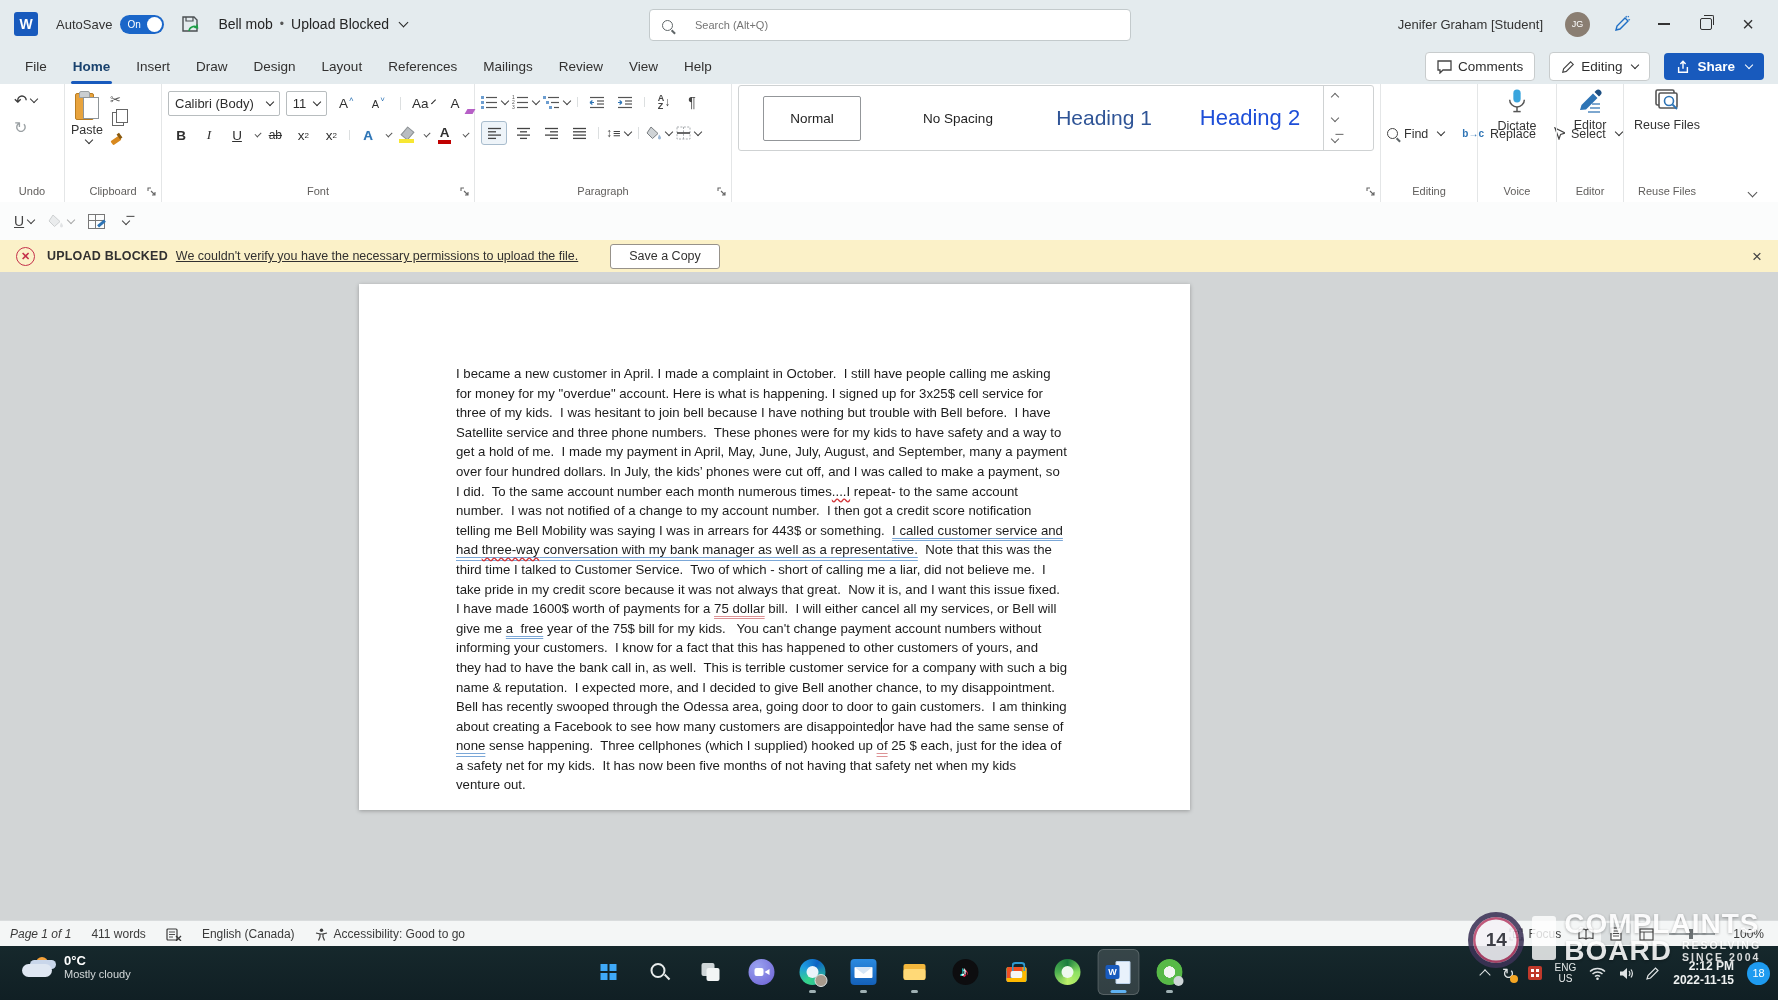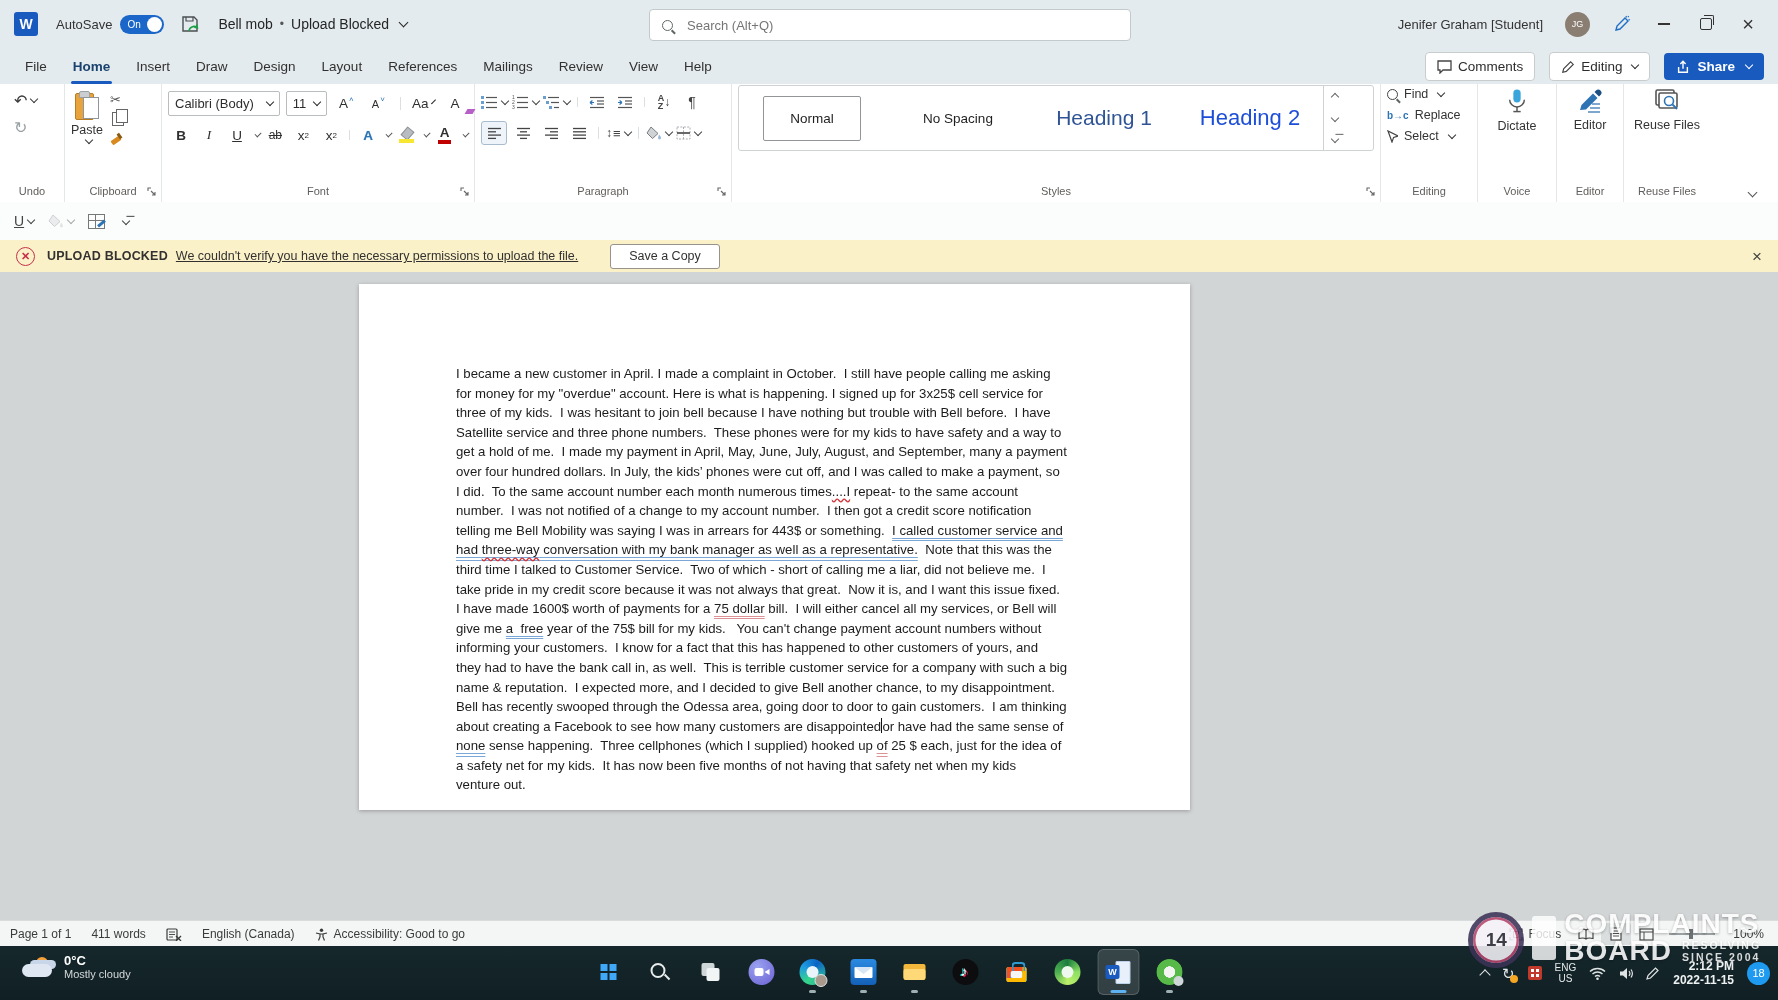--- a/index.html
+++ b/index.html
@@ -16,21 +16,21 @@
   .toggle{width:44px;height:19px;border-radius:10px;background:#1a66c9;margin-left:8px;position:relative;display:flex;align-items:center;}
   .toggle .tg-txt{color:#fff;font-size:10px;margin-left:7px;}
   .toggle .knob{position:absolute;right:2px;top:2px;width:15px;height:15px;border-radius:50%;background:#fff;}
   .save-ico{margin-left:16px;display:flex;}
   .doc-title{margin-left:18px;font-size:14px;color:#252525;display:flex;align-items:center;gap:7px;}
   .doc-title .dot{color:#555;font-size:12px;}
   .searchbox{position:absolute;left:649px;top:9px;width:480px;height:30px;background:#fff;border:1px solid #c3cacc;border-radius:4px;display:flex;align-items:center;}
   .lens{width:9px;height:9px;border:1.6px solid #5f6668;border-radius:50%;position:relative;display:inline-block;}
   .lens::after{content:"";position:absolute;width:5px;height:1.6px;background:#5f6668;transform:rotate(45deg);left:8px;top:10px;}
   .searchbox .lens{margin-left:12px;}
-  .search-input{border:none;outline:none;background:transparent;font-size:13px;color:#be185d;margin-left:12px;width:400px;font-family:"Liberation Sans",sans-serif;}
+  .search-input{border:none;outline:none;background:transparent;font-size:11px;color:#be185d;margin-left:20px;width:400px;font-family:"Liberation Sans",sans-serif;}
   .tb-right{position:absolute;right:0;top:0;height:48px;display:flex;align-items:center;gap:22px;padding-right:20px;}
   .username{font-size:13px;color:#333;margin-left:46px;}
   .avatar{width:25px;height:25px;border-radius:50%;background:#8a7e72;color:#fff;font-size:9px;display:flex;align-items:center;justify-content:center;}
   .win-btn{width:20px;height:20px;display:flex;align-items:center;justify-content:center;color:#333;}
   .min-bar{width:12px;height:1.6px;background:#333;display:inline-block;}
   .restore-box{width:10px;height:10px;border:1.4px solid #333;border-radius:2px;position:relative;}
   .restore-box::before{content:"";position:absolute;top:-4px;left:3px;width:9px;height:9px;border-top:1.4px solid #333;border-right:1.4px solid #333;border-radius:0 2px 0 0;}
   .close-x{font-size:20px;color:#333;line-height:1;}
 
   
@@ -90,21 +90,21 @@
   .style-card{width:146px;display:flex;align-items:center;justify-content:center;}
   .style-card.sel .style-sample{border:1.5px solid #939699;border-radius:2px;padding:14px 26px;}
   .s-normal .style-sample{font-size:13.5px;color:#1f1f1f;}
   .s-h1 .style-sample{font-size:21px;color:#2F5496;}
   .s-h2 .style-sample{font-size:22px;color:#1d4ed8;}
   .gal-strip{width:22px;border-left:1px solid #cfd2d3;display:flex;flex-direction:column;}
   .gal-strip div{flex:1;display:flex;align-items:center;justify-content:center;color:#666;}
   .chevbar{position:relative;}
   .chevbar::before{content:"";position:absolute;top:-4px;left:-1px;width:8px;height:1.4px;background:currentColor;transform:rotate(-45deg);}
   
-  .ed-col{display:flex;flex-direction:column;gap:7px;padding-top:3px;}
+  .ed-col{display:flex;flex-direction:row;gap:18px;padding-top:3px;}
   .ed-row{display:flex;align-items:center;gap:6px;font-size:12.5px;color:#333;white-space:nowrap;}
   .repl-ico{font-size:10px;color:#2e74b5;font-weight:bold;}
   .onebtn{display:flex;flex-direction:column;align-items:center;font-size:12.5px;color:#333;gap:4px;padding-top:4px;text-align:center;line-height:1.2;}
   .collapse-chev{position:absolute;right:22px;bottom:6px;color:#555;}
 
   
   .minibar{position:absolute;top:202px;left:0;right:0;height:38px;background:#fbfcfc;border-bottom:1px solid #e3e5e6;display:flex;align-items:center;gap:14px;padding-left:14px;}
   .qat-btn{display:flex;align-items:center;color:#444;font-size:14px;}
   .qat-btn.disabled{opacity:.45;}
   .tbl-ico{width:15px;height:13px;border:1.3px solid #777;position:relative;}
@@ -554,23 +554,20 @@
             </div>
           <div>
               <span class="chev sm" style="margin:0;"></span>
             </div>
           <div>
               <span class="chev sm chevbar" style="margin:0;"></span>
             </div>
         </div>
       </div>
     </div>
-    <div class="rg-label">
-        <span>Styles</span>
-      </div>
     <div class="launcher">
         <svg width="10" height="10" viewBox="0 0 10 10">
           <path d="M1 4V1h3M4 4l4 4M8 5v3H5" fill="none" stroke="#666" stroke-width="1.1"></path>
         </svg>
       </div>
   </div>
 
   <div class="rgroup" style="width:96px">
     <div class="rg-body ed-col">
       <div class="ed-row">
@@ -698,21 +695,21 @@
         <div class="doc-line"><span>Bell has recently swooped through the Odessa area, going door to door to gain customers.  I am thinking</span></div>
         <div class="doc-line"><span>about creating a Facebook to see how many customers are disappointed</span><span class="caret"></span><span>or have had the same sense of</span></div>
         <div class="doc-line"><span class="u-blue">none</span><span> sense happening.  Three cellphones (which I supplied) hooked up </span><span class="u-pink">of</span><span> 25 $ each, just for the idea of</span></div>
         <div class="doc-line"><span>a safety net for my kids.  It has now been five months of not having that safety net when my kids</span></div>
         <div class="doc-line"><span>venture out.</span></div>
       </div>
   </div>
 </div>
 
 <div class="statusbar">
-  <span class="sb-item" style="">Page 1 of 1</span>
+  <span class="sb-item" style="font-style:italic;">Page 1 of 1</span>
   <span class="sb-item">411 words</span>
   <span class="sb-item">
     <svg width="16" height="13" viewBox="0 0 16 13">
         <rect x="1" y="1" width="10" height="11" rx="1" fill="none" stroke="#3b3b3b" stroke-width="1.2"></rect>
         <path d="M3 4h6M3 6.5h6M3 9h4" stroke="#3b3b3b" stroke-width=".9"></path>
         <path d="M10 8l5 5M15 8l-5 5" stroke="#3b3b3b" stroke-width="1.3"></path>
       </svg>
   </span>
   <span class="sb-item">English (Canada)</span>
   <span class="sb-item">

